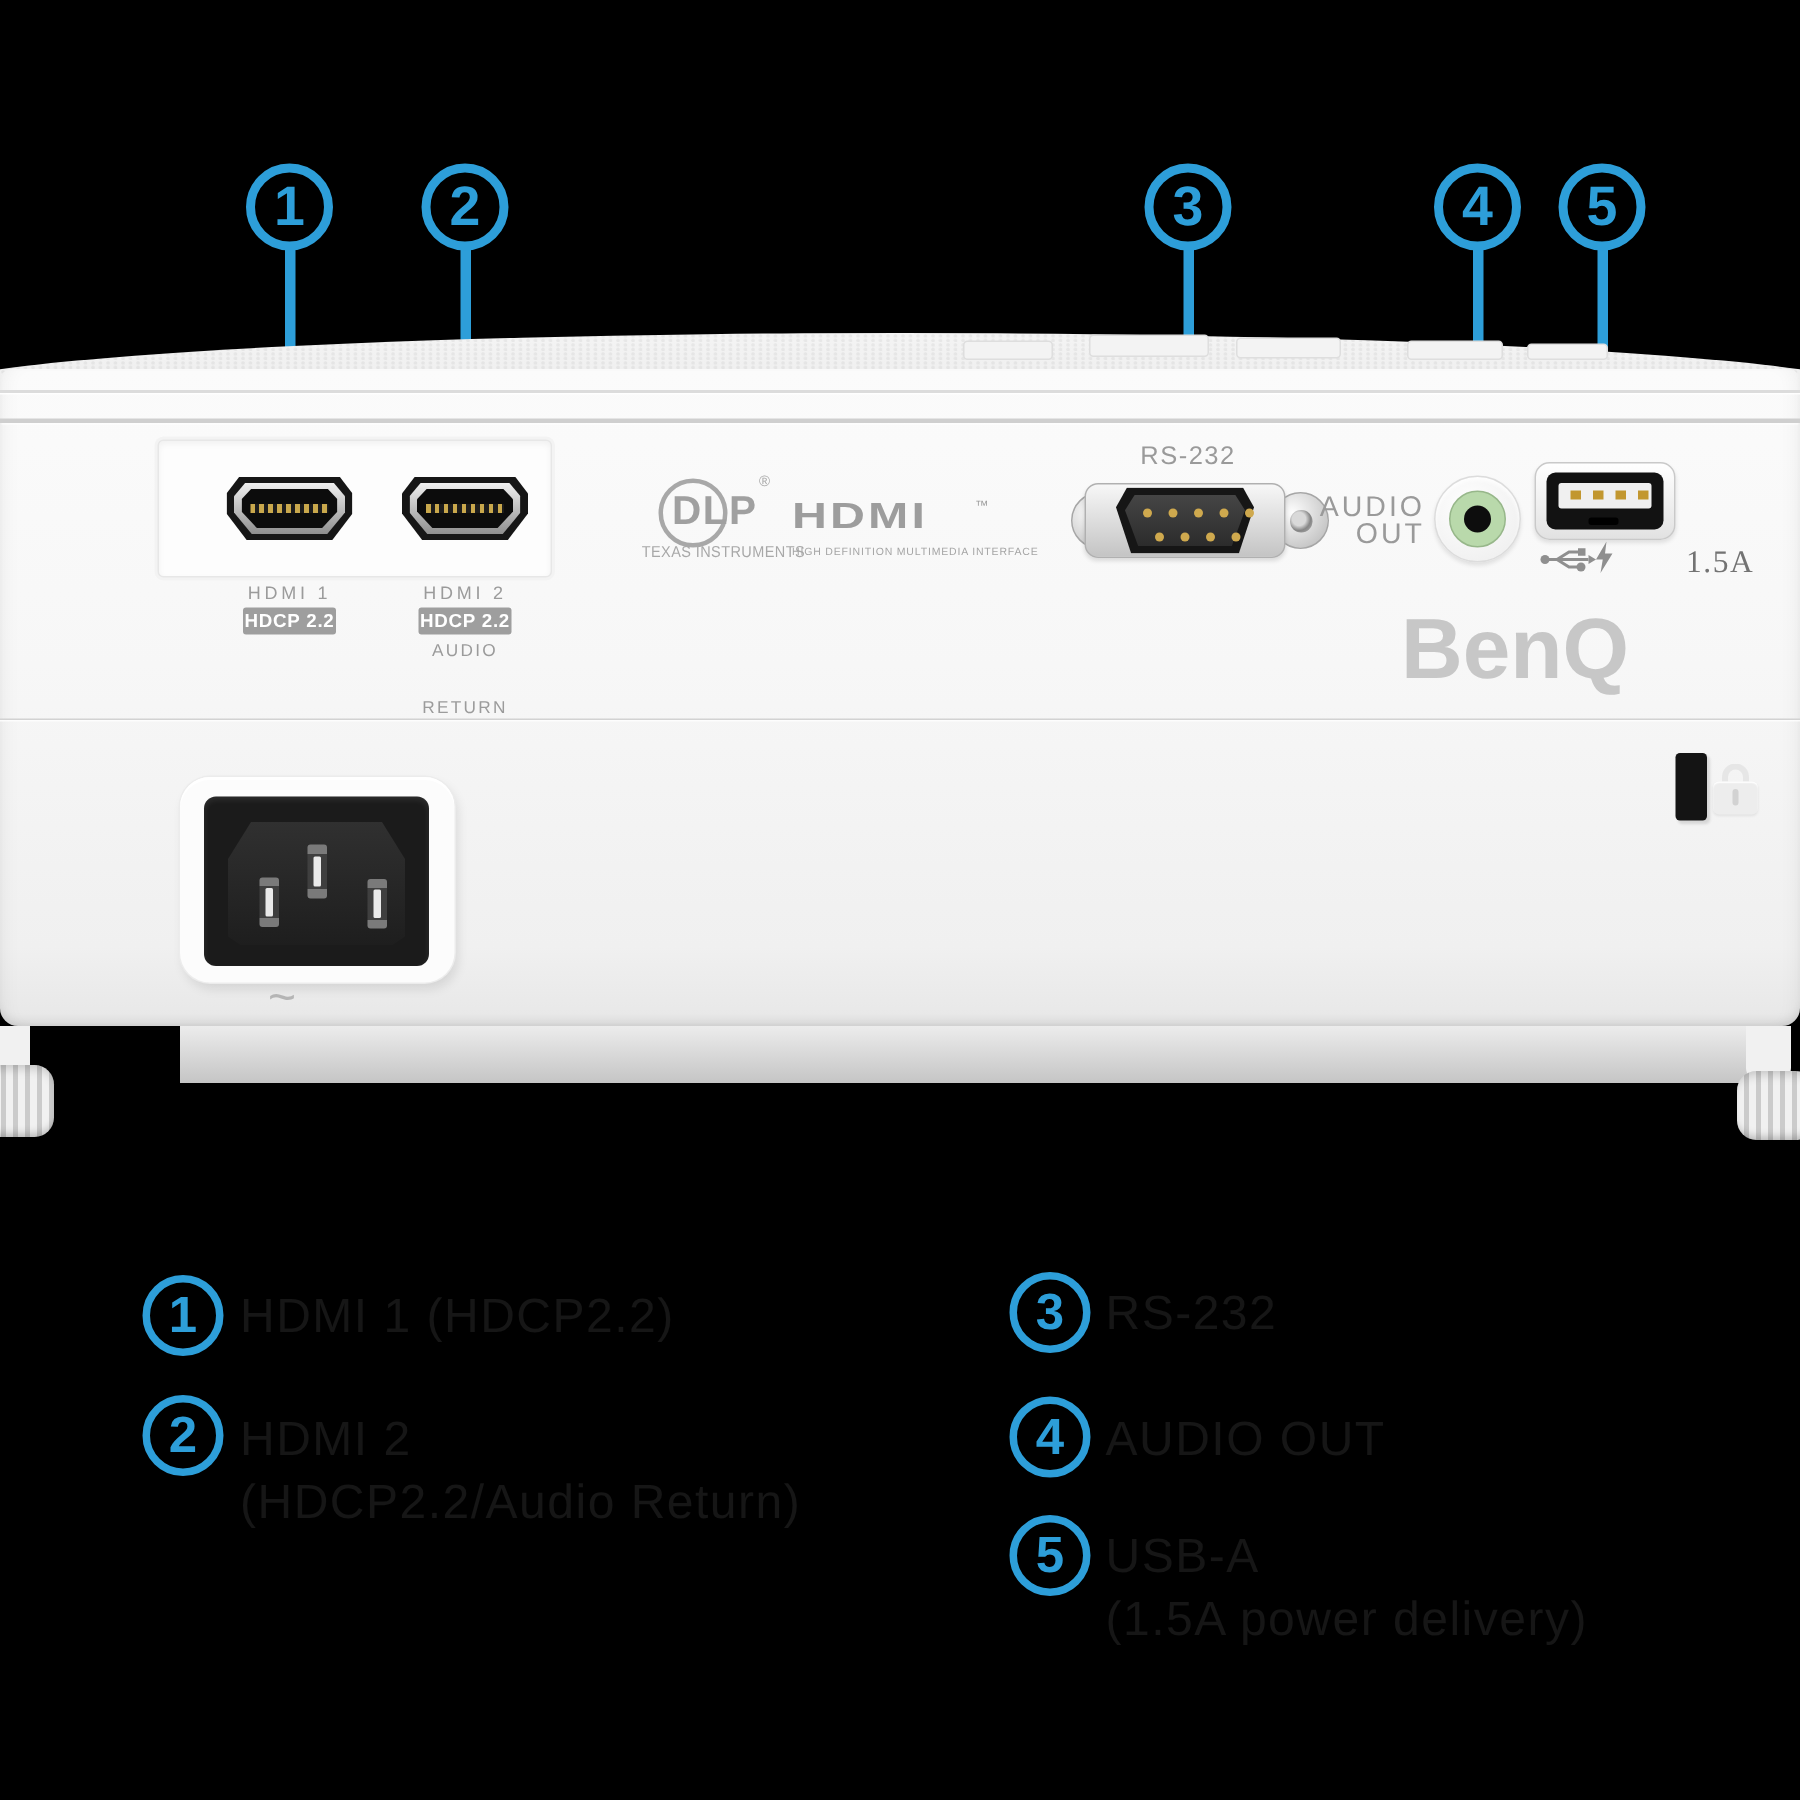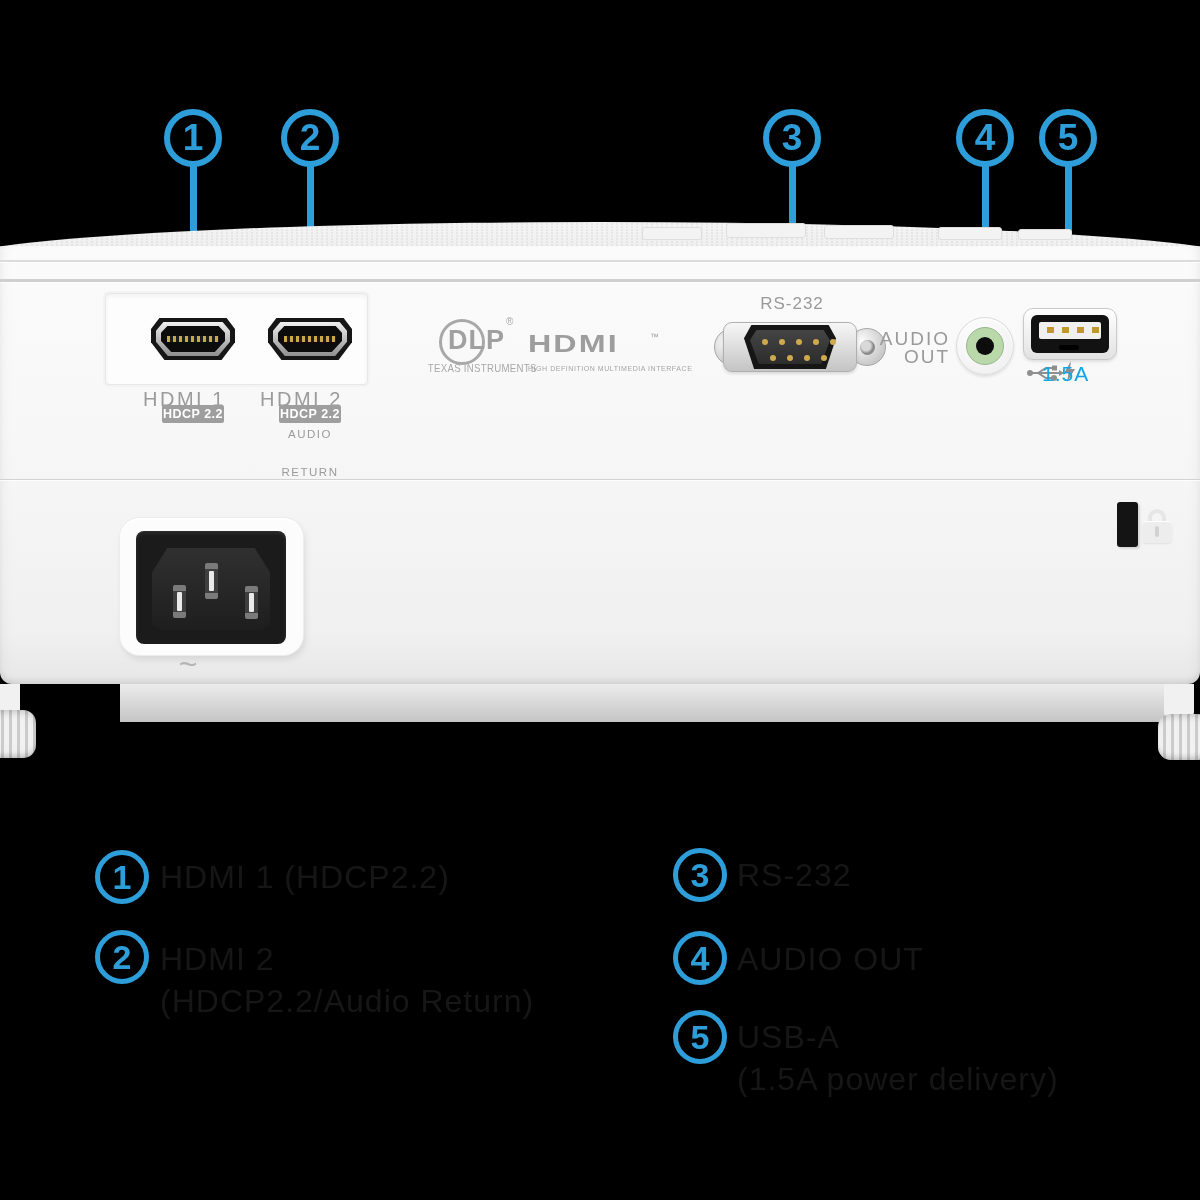--- a/index.html
+++ b/index.html
@@ -69,21 +69,21 @@
     clip-path:polygon(10% 0,90% 0,100% 26%,100% 58%,84% 100%,16% 100%,0 58%,0 26%);
     background:#161616; }
   .hdmi-l2 { position:absolute; left:5px; right:5px; top:4px; bottom:4px;
     clip-path:polygon(10% 0,90% 0,100% 26%,100% 58%,84% 100%,16% 100%,0 58%,0 26%);
     background:linear-gradient(180deg,#f0f0f0,#8f8f8f); }
   .hdmi-l3 { position:absolute; left:10px; right:10px; top:8px; bottom:8px;
     clip-path:polygon(10% 0,90% 0,100% 26%,100% 58%,84% 100%,16% 100%,0 58%,0 26%);
     background:#0c0c0c; }
   .hdmi-pins { position:absolute; left:16px; right:16px; top:18px; height:6px;
     background:repeating-linear-gradient(90deg,#c9a84c 0 3px,#1c1c1c 3px 6px); }
-  .port-label { position:absolute; color:#9b9b9b; font-size:20px; letter-spacing:2.5px; text-align:left; white-space:nowrap; }
+  .port-label { position:absolute; color:#9b9b9b; font-size:12px; letter-spacing:2.5px; text-align:center; white-space:nowrap; }
   .hdcp-badge { position:absolute; background:#9e9e9e; color:#fff; font-size:12.5px; font-weight:bold;
     letter-spacing:0.5px; border-radius:2px; padding:2px 0; width:62px; text-align:center; }
   .sub-label { position:absolute; color:#9b9b9b; font-size:11.5px; letter-spacing:1.5px; text-align:center; width:100px; }
   
   .dlp-circle { position:absolute; left:439px; top:319px; width:46px; height:46px;
     border:3px solid #a8a8a8; border-radius:50%; }
   .dlp-text { position:absolute; left:448px; top:325px; color:#a0a0a0; font-size:27px; font-weight:600; letter-spacing:1px; }
   .dlp-reg { position:absolute; left:506px; top:316px; color:#a8a8a8; font-size:10px; }
   .dlp-sub { position:absolute; left:424px; top:362px; width:96px; text-align:center; color:#a8a8a8;
     font-size:10.5px; letter-spacing:0.3px; transform:scaleX(0.92); white-space:nowrap; }
@@ -123,21 +123,21 @@
   .jack-hole { position:absolute; left:976px; top:337px; width:18px; height:18px; border-radius:50%; background:#0d0d0d; }
   
   .usb-bezel { position:absolute; left:1023px; top:308px; width:94px; height:52px; border-radius:10px;
     background:linear-gradient(180deg,#ffffff,#e2e2e2); border:1px solid #c9c9c9;
     box-shadow:0 2px 3px rgba(0,0,0,0.1); }
   .usb-inner { position:absolute; left:1031px; top:315px; width:78px; height:38px; border-radius:6px; background:#121212; }
   .usb-tongue { position:absolute; left:1039px; top:322px; width:62px; height:17px; border-radius:2px; background:#f0f0f0; }
   .usb-pins { position:absolute; left:1047px; top:327px; width:7px; height:6px; background:#c2972f;
     box-shadow:15px 0 0 #c2972f, 30px 0 0 #c2972f, 45px 0 0 #c2972f; }
   .usb-notch { position:absolute; left:1059px; top:345px; width:20px; height:5px; border-radius:2px; background:#000; }
-  .usb-amp { position:absolute; left:1042px; top:362px; color:#0ea5e9; font-size:21px; letter-spacing:1px; }
+  .usb-amp { position:absolute; left:1124px; top:362px; color:#737373; font-size:21px; letter-spacing:1px;font-family:Liberation Serif, serif; }
   
   .pw-bezel { position:absolute; left:120px; top:518px; width:183px; height:137px; border-radius:20px;
     background:#fcfcfc; box-shadow:0 0 0 1px #ececec, 2px 4px 7px rgba(0,0,0,0.1), inset 0 2px 0 #fff; }
   .pw-inlet { position:absolute; left:136px; top:531px; width:150px; height:113px; border-radius:8px;
     background:#1b1b1b; box-shadow:inset 0 2px 4px rgba(255,255,255,0.09); }
   .pw-recess { position:absolute; left:152px; top:548px; width:118px; height:82px;
     clip-path:polygon(13% 0,87% 0,100% 30%,100% 93%,93% 100%,7% 100%,0 93%,0 30%);
     background:linear-gradient(180deg,#303030,#1e1e1e); }
   .pw-pin { position:absolute; width:13px; border-radius:2px;
     background:linear-gradient(180deg,#7a7a7a 0 18%, #3f3f3f 18% 82%, #7a7a7a 82%);
@@ -264,20 +264,21 @@
     <circle cx="4" cy="9" r="3" fill="#8f8f8f"></circle>
     <rect x="26" y="1.5" width="5" height="5" fill="#8f8f8f"></rect>
     <circle cx="28" cy="14" r="3" fill="#8f8f8f"></circle>
     <path d="M33 6 L38 9 L33 12 Z" fill="#8f8f8f"></path>
   </svg>
   <svg style="position:absolute; left:1063px; top:361px;" width="13" height="21" viewBox="0 0 13 21">
     <path d="M8 0 L1 12 L5.5 12 L4 21 L12 8 L7 8 Z" fill="#8f8f8f"></path>
   </svg>
   <div class="usb-amp">1.5A</div>
 
+  <div class="benq">BenQ</div>
 
   <div class="ken-slot"></div>
   <div class="ken-shackle"></div>
   <div class="ken-body"></div>
   <div class="ken-keyhole"></div>
 
   <div class="pw-bezel"></div>
   <div class="pw-inlet"></div>
   <div class="pw-recess"></div>
   <div class="pw-pin" style="left:205px; top:563px; height:36px;"></div>

